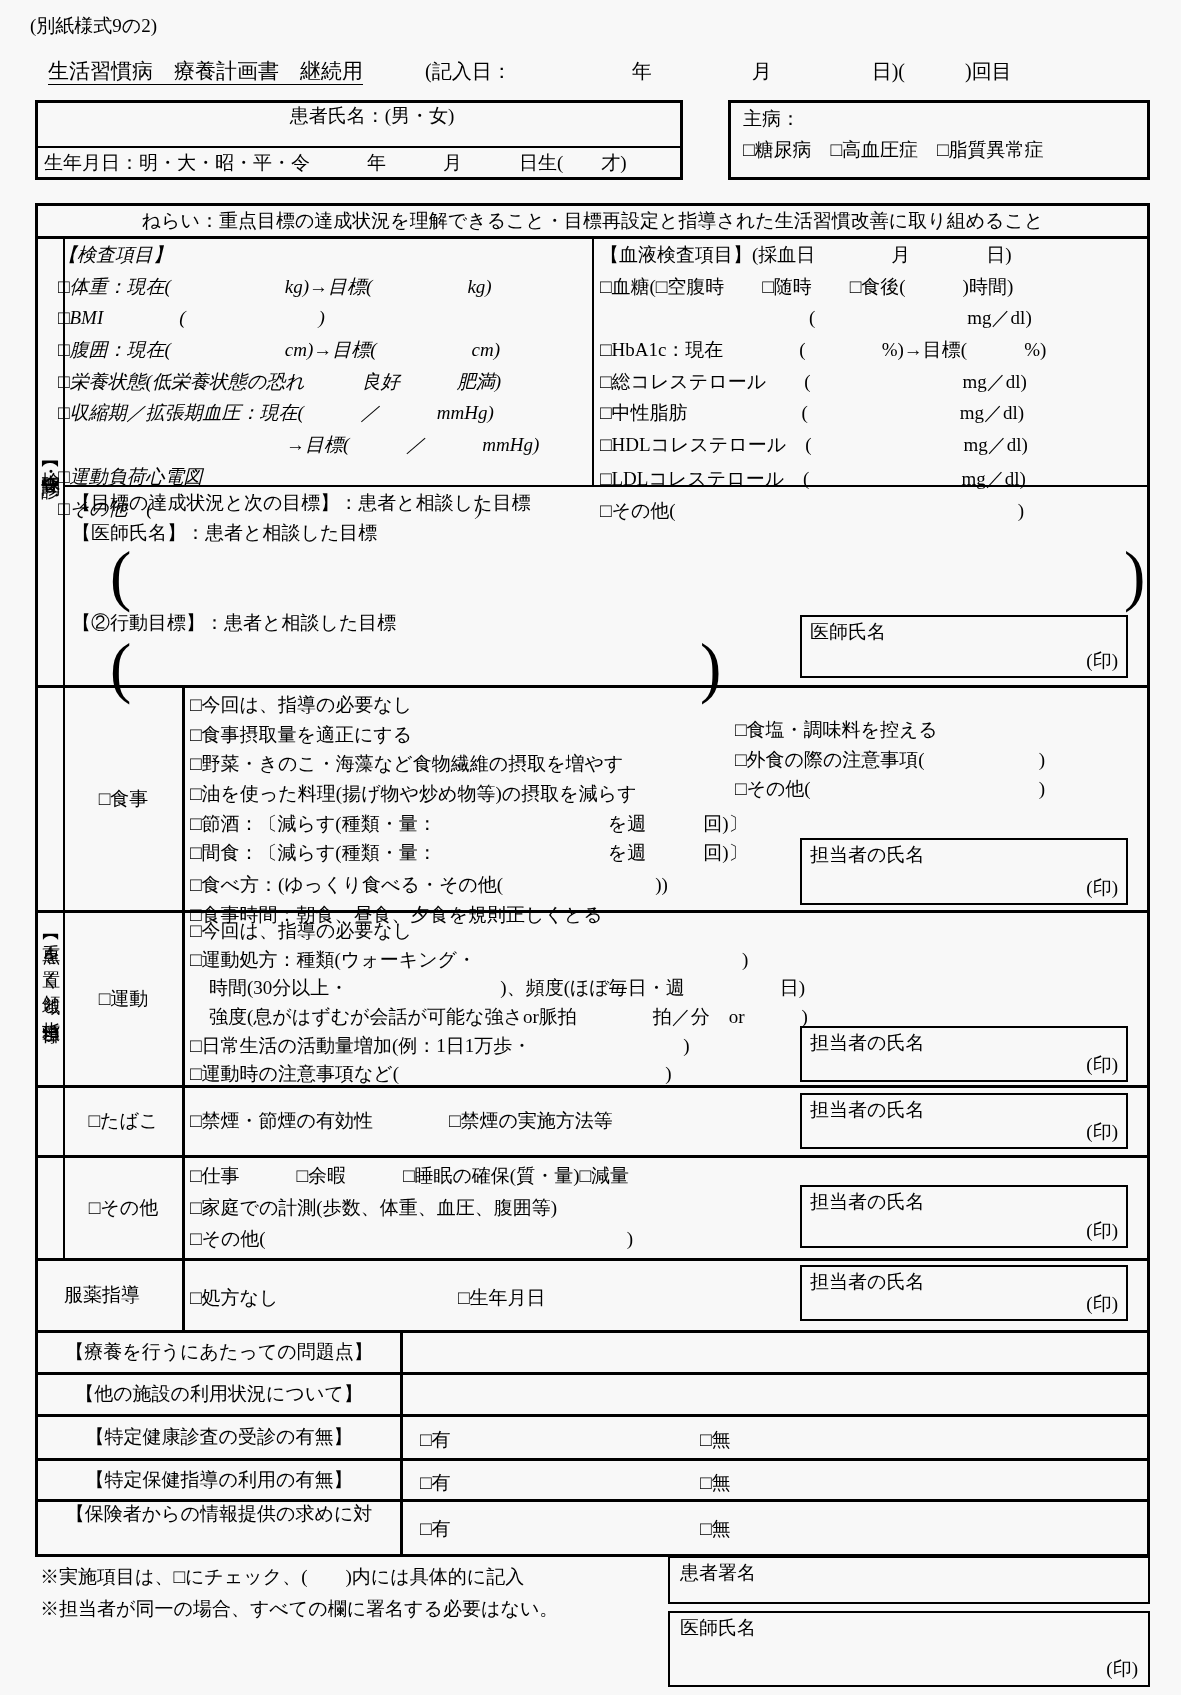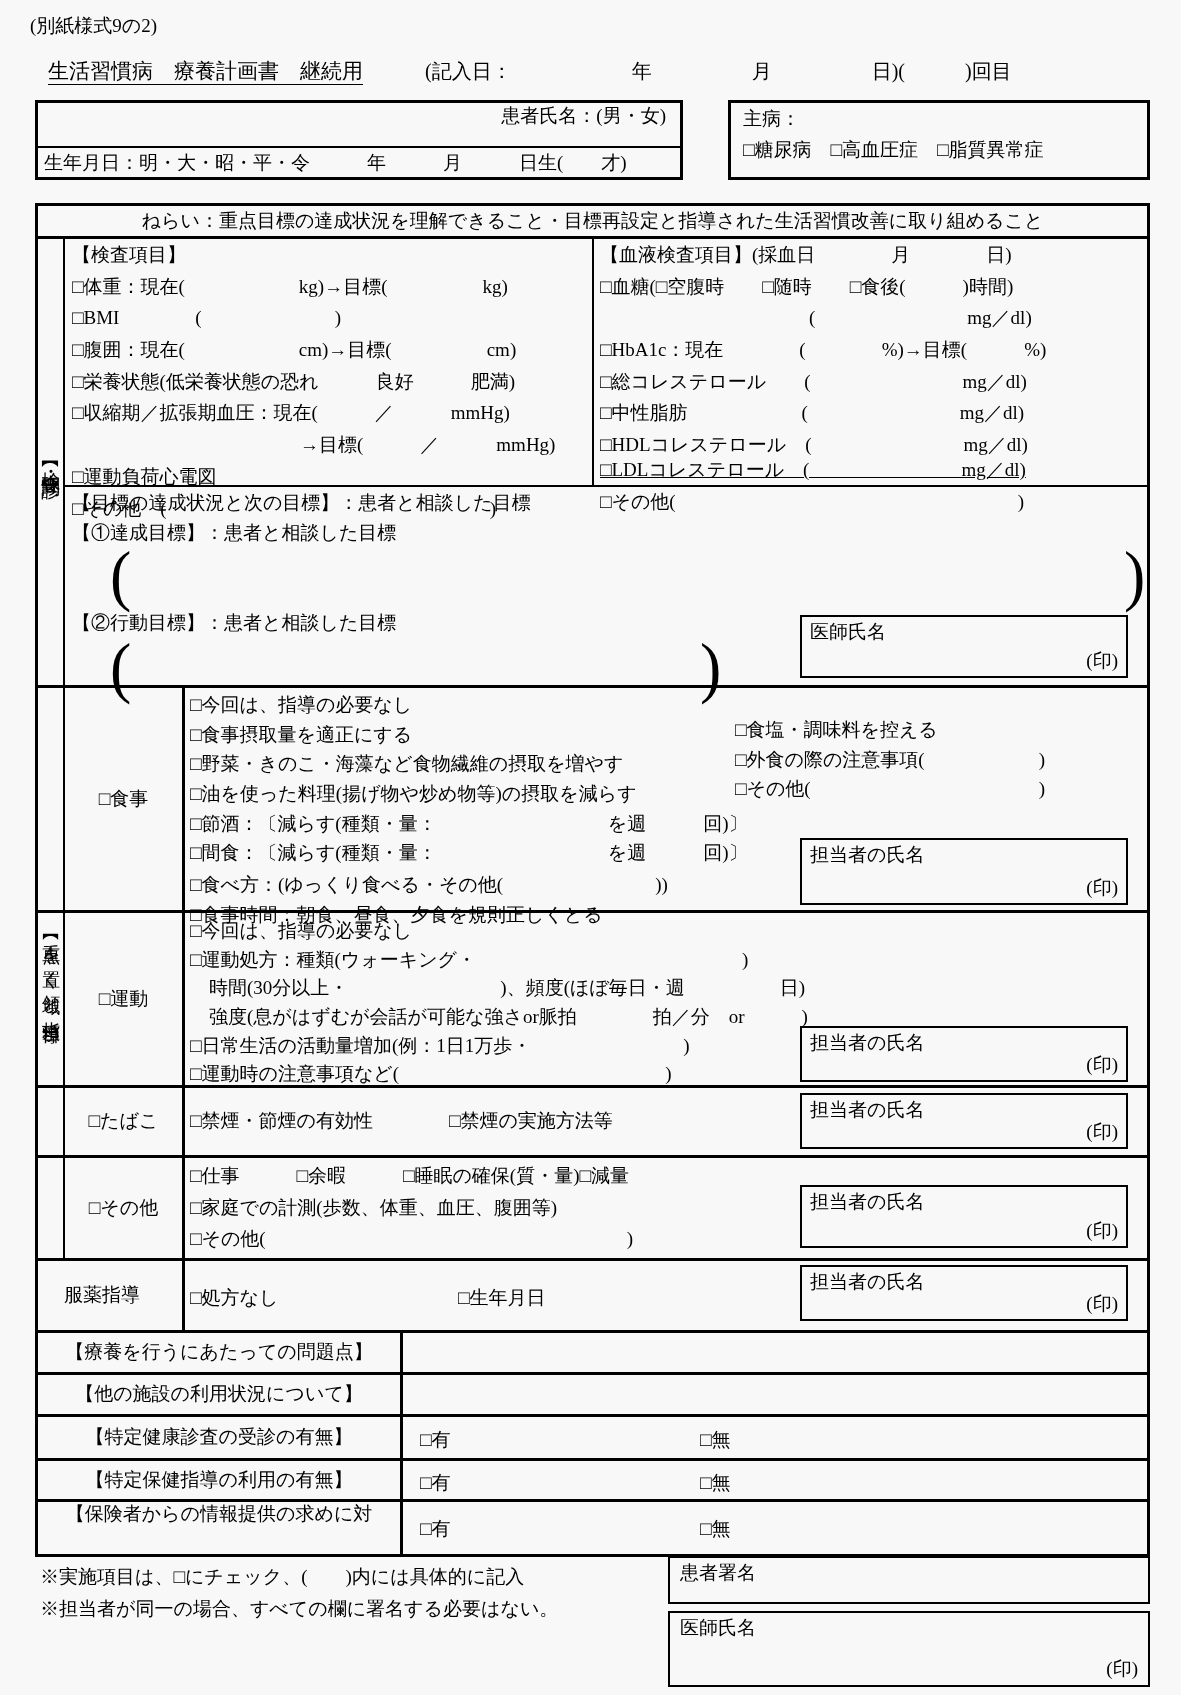--- a/index.html
+++ b/index.html
@@ -52,41 +52,41 @@
 </head>
 <body>
 
 <div class="page">
 
   <div class="abs" style="left:30px;top:14px;">(別紙様式9の2)</div>
 
   <div class="abs pre" style="left:48px;top:58px;font-size:21px;"><span class="u">生活習慣病　療養計画書　継続用</span><span class="pre" style="margin-left:62px;font-size:20px;">(記入日：　　　　　　年　　　　　月　　　　　日)(　　　)回目</span></div>
 
   <div class="abs box" style="left:35px;top:100px;width:648px;height:80px;">
-    <div style="display:flex;justify-content:flex-end;align-items:center;height:45px;border-bottom:2px solid #000;padding:0 14px 16px 40px;box-sizing:border-box;">
+    <div style="display:flex;justify-content:center;align-items:center;height:45px;border-bottom:2px solid #000;padding:0 14px 16px 40px;box-sizing:border-box;">
       <span>患者氏名：</span>
       <span>(男・女)</span>
     </div>
     <div class="pre" style="display:flex;align-items:center;height:31px;padding:0 6px;">生年月日：明・大・昭・平・令　　　年　　　月　　　日生(　　才)</div>
   </div>
 
   <div class="abs box" style="left:728px;top:100px;width:422px;height:80px;padding:4px 12px;">
     <div>主病：</div>
     <div class="pre" style="margin-top:6px;">□糖尿病　□高血圧症　□脂質異常症</div>
   </div>
 
   <div class="abs box" style="left:35px;top:203px;width:1115px;height:1354px;">
 
     <div class="abs center" style="left:0;top:0;width:1109px;height:30px;">ねらい：重点目標の達成状況を理解できること・目標再設定と指導された生活習慣改善に取り組めること</div>
     <div class="abs hline" style="left:0;top:30px;width:1109px;height:3px;"></div>
 
     <div class="abs vtext" style="left:0;top:33px;width:25px;height:446px;">【検査・問診】</div>
     <div class="abs vline" style="left:25px;top:33px;width:2px;height:1022px;"></div>
 
-    <div class="abs" style="left:34px;top:37px;width:520px;">
+    <div class="abs" style="left:20px;top:37px;width:520px;font-style:italic;">
       <div class="line">【検査項目】</div>
       <div class="line" style="margin-top:7px;">□体重：現在(　　　　　　kg)→目標(　　　　　kg)</div>
       <div class="line" style="margin-top:7px;">□BMI　　　　(　　　　　　　)</div>
       <div class="line" style="margin-top:7px;">□腹囲：現在(　　　　　　cm)→目標(　　　　　cm)</div>
       <div class="line" style="margin-top:7px;">□栄養状態(低栄養状態の恐れ　　　良好　　　肥満)</div>
       <div class="line" style="margin-top:7px;">□収縮期／拡張期血圧：現在(　　　／　　　mmHg)</div>
       <div class="line" style="margin-top:7px;">　　　　　　　　　　　　→目標(　　　／　　　mmHg)</div>
       <div class="line" style="margin-top:7px;">□運動負荷心電図</div>
       <div class="line" style="margin-top:7px;">□その他　(　　　　　　　　　　　　　　　　　)</div>
     </div>
@@ -94,28 +94,28 @@
     <div class="abs vline" style="left:554px;top:33px;width:2px;height:246px;"></div>
 
     <div class="abs" style="left:562px;top:37px;width:540px;">
       <div class="line">【血液検査項目】(採血日　　　　月　　　　日)</div>
       <div class="line" style="margin-top:7px;">□血糖(□空腹時　　□随時　　□食後(　　　)時間)</div>
       <div class="line" style="margin-top:7px;">　　　　　　　　　　　(　　　　　　　　mg／dl)</div>
       <div class="line" style="margin-top:7px;">□HbA1c：現在　　　　(　　　　%)→目標(　　　%)</div>
       <div class="line" style="margin-top:7px;">□総コレステロール　　(　　　　　　　　mg／dl)</div>
       <div class="line" style="margin-top:7px;">□中性脂肪　　　　　　(　　　　　　　　mg／dl)</div>
       <div class="line" style="margin-top:7px;">□HDLコレステロール　(　　　　　　　　mg／dl)</div>
-      <div class="line" style="margin-top:0;text-decoration:underline;">□LDLコレステロール　(　　　　　　　　mg／dl)</div>
+      <div class="line" style="margin-top:9px;text-decoration:underline;">□LDLコレステロール　(　　　　　　　　mg／dl)</div>
       <div class="line" style="margin-top:7px;">□その他(　　　　　　　　　　　　　　　　　　)</div>
     </div>
 
     <div class="abs hline" style="left:25px;top:279px;width:1084px;height:2px;"></div>
 
     <div class="abs" style="left:34px;top:285px;">【目標の達成状況と次の目標】：患者と相談した目標</div>
-    <div class="abs" style="left:34px;top:315px;">【①達成目標】：患者と相談した目標</div>
+    <div class="abs" style="left:34px;top:315px;">【医師氏名】：患者と相談した目標</div>
     <div class="abs bigparen" style="left:72px;top:336px;">(</div>
     <div class="abs bigparen" style="left:1086px;top:336px;">)</div>
     <div class="abs" style="left:34px;top:405px;">【②行動目標】：患者と相談した目標</div>
     <div class="abs bigparen" style="left:72px;top:428px;">(</div>
     <div class="abs bigparen" style="left:662px;top:428px;">)</div>
     <div class="staffbox" style="left:762px;top:409px;width:328px;height:63px;">
       <span class="lbl">医師氏名</span>
       <span class="seal">(印)</span>
     </div>
 

